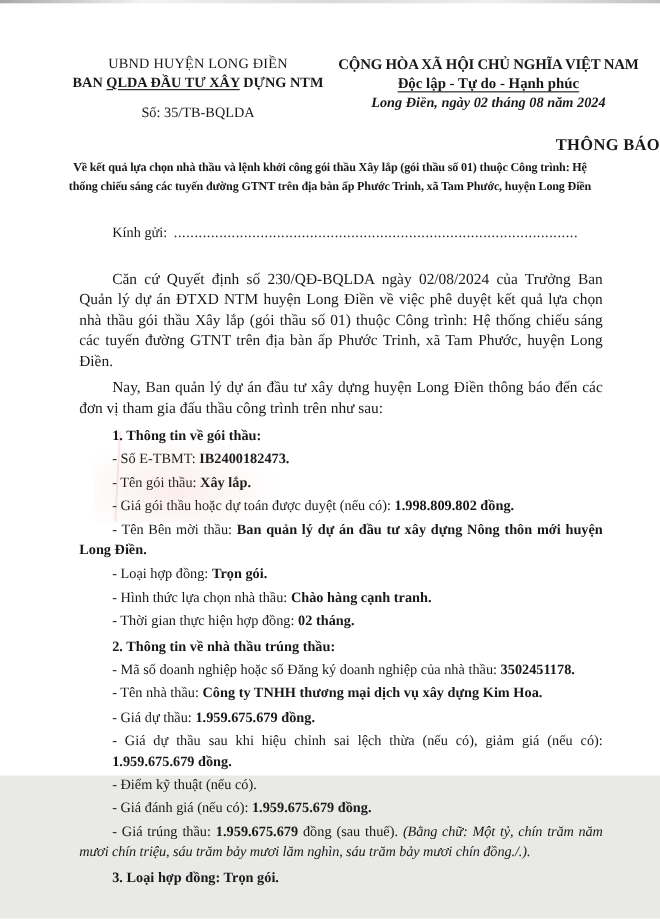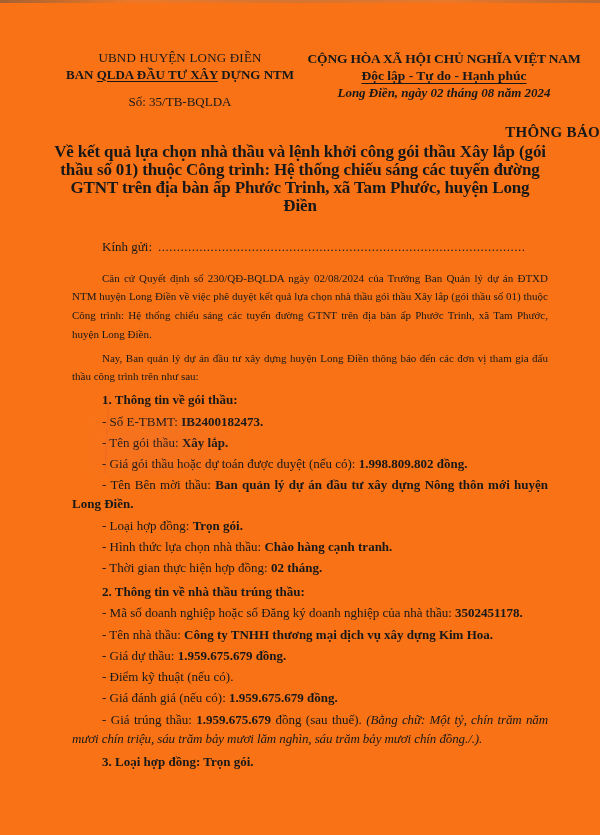--- a/index.html
+++ b/index.html
@@ -1,18 +1,18 @@
 <!DOCTYPE html>
 <html><head>
 <meta charset="utf-8">
 <style>
   html,body{margin:0;padding:0;}
   body{width:600px;height:835px;overflow:hidden;background:#e9e9e7;}
   .page{
-    position:relative;width:600px;height:835px;background:#f97316;
+    position:relative;width:600px;height:705px;background:#ffffff;
     font-family:"Liberation Serif","DejaVu Serif",serif;color:#181818;
     box-sizing:border-box;
   }
   .scan-top{
     position:absolute;top:0;left:0;width:100%;height:3px;
     background:linear-gradient(90deg,rgba(80,80,80,.5),rgba(160,160,160,.12) 22%,rgba(120,120,120,.28) 50%,rgba(150,150,150,.15) 75%,rgba(90,90,90,.38));
   }
   .bleed{
     position:absolute;left:86px;top:396px;width:170px;height:80px;pointer-events:none;
     background:radial-gradient(ellipse at 42% 62%, rgba(220,110,110,.12), rgba(220,110,110,0) 70%);
@@ -30,28 +30,28 @@
   .hdr-l .num{margin-top:11px;font-size:13px;}
   .hdr-r{flex:1;text-align:center;font-size:13.5px;line-height:17px;padding-right:18px;}
   .hdr-r .l1{font-weight:bold;white-space:nowrap;letter-spacing:-.2px;}
   .hdr-r .l2{font-weight:bold;text-decoration:underline;text-underline-offset:3px;}
   .hdr-r .date{font-style:italic;font-weight:bold;font-size:13px;}
   .u{text-decoration:underline;text-underline-offset:2px;}
   
   .doc-title{margin-top:13px;text-align:right;font-weight:bold;font-size:15px;letter-spacing:.3px;}
   .doc-subject{
     margin:2px auto 0;max-width:492px;text-align:center;font-weight:bold;
-    font-size:17px;line-height:18px;letter-spacing:-.15px;
+    font-size:11px;line-height:18px;letter-spacing:-.15px;
   }
   
   .content{padding:0 52px 0 72px;}
   .salute{display:flex;align-items:baseline;margin:22px 0 0 30px;font-size:13px;line-height:19px;}
   .salute .lbl{white-space:nowrap;}
   .salute .dots{flex:1;overflow:hidden;white-space:nowrap;margin:0 22px 0 6px;letter-spacing:.5px;color:#222;}
-  .para{margin:13px 0 0;text-align:justify;text-indent:30px;font-size:11px;line-height:18.8px;}
+  .para{margin:26px 0 0;text-align:justify;text-indent:30px;font-size:14px;line-height:18.8px;}
   .para.second{margin-top:5px;}
   .sec-h{margin:5px 0 0;font-weight:bold;text-indent:30px;font-size:13px;line-height:18.8px;}
   .item{margin:2.5px 0 0;text-align:justify;text-indent:30px;font-size:13px;line-height:18.8px;}
   .item.ind2{text-indent:0;padding-left:30px;}
   .item b{font-weight:bold;}
   .note{font-style:italic;letter-spacing:-.1px;}
 </style>
 </head>
 <body>
 
@@ -92,19 +92,20 @@
     <p class="item"><span>- Giá gói thầu hoặc dự toán được duyệt (nếu có): </span><b>1.998.809.802 đồng.</b></p>
     <p class="item"><span>- Tên Bên mời thầu: </span><b>Ban quản lý dự án đầu tư xây dựng Nông thôn mới huyện Long Điền.</b></p>
     <p class="item"><span>- Loại hợp đồng: </span><b>Trọn gói.</b></p>
     <p class="item"><span>- Hình thức lựa chọn nhà thầu: </span><b>Chào hàng cạnh tranh.</b></p>
     <p class="item"><span>- Thời gian thực hiện hợp đồng: </span><b>02 tháng.</b></p>
 
     <p class="sec-h">2. Thông tin về nhà thầu trúng thầu:</p>
     <p class="item ind2"><span>- Mã số doanh nghiệp hoặc số Đăng ký doanh nghiệp của nhà thầu: </span><b>3502451178.</b></p>
     <p class="item"><span>- Tên nhà thầu: </span><b>Công ty TNHH thương mại dịch vụ xây dựng Kim Hoa.</b></p>
     <p class="item"><span>- Giá dự thầu: </span><b>1.959.675.679 đồng.</b></p>
+    <p class="item ind2"><span>- Giá dự thầu sau khi hiệu chỉnh sai lệch thừa (nếu có), giảm giá (nếu có): </span><b>1.959.675.679 đồng.</b></p>
     <p class="item"><span>- Điểm kỹ thuật (nếu có).</span><b></b></p>
     <p class="item"><span>- Giá đánh giá (nếu có): </span><b>1.959.675.679 đồng.</b></p>
     <p class="item"><span>- Giá trúng thầu: </span><b>1.959.675.679</b><span> đồng (sau thuế). </span><span class="note">(Bằng chữ: Một tỷ, chín trăm năm mươi chín triệu, sáu trăm bảy mươi lăm nghìn, sáu trăm bảy mươi chín đồng./.).</span></p>
 
     <p class="sec-h"><span>3. Loại hợp đồng: </span><span>Trọn gói.</span></p>
   </div>
 </div>
 
 </body></html>

